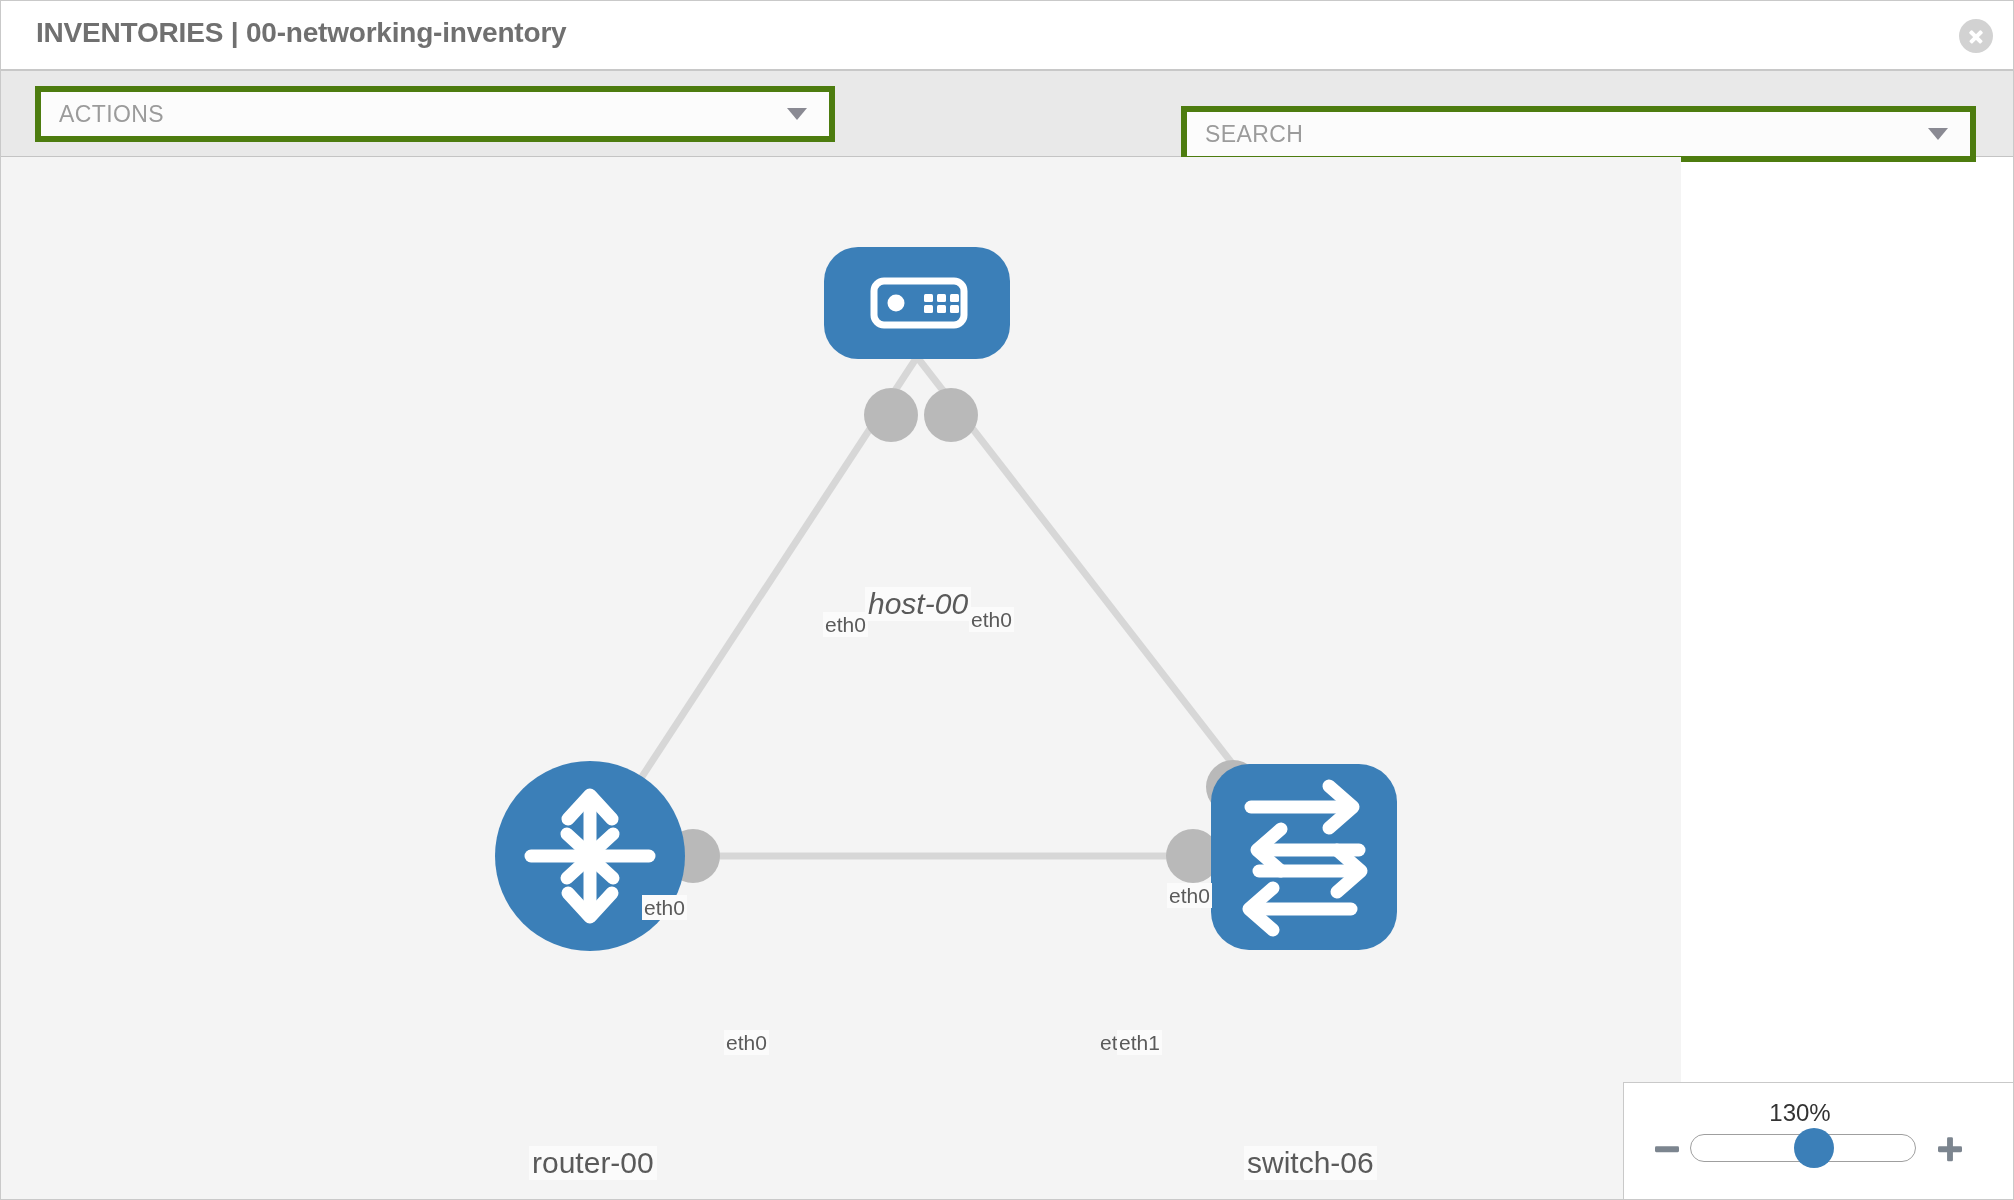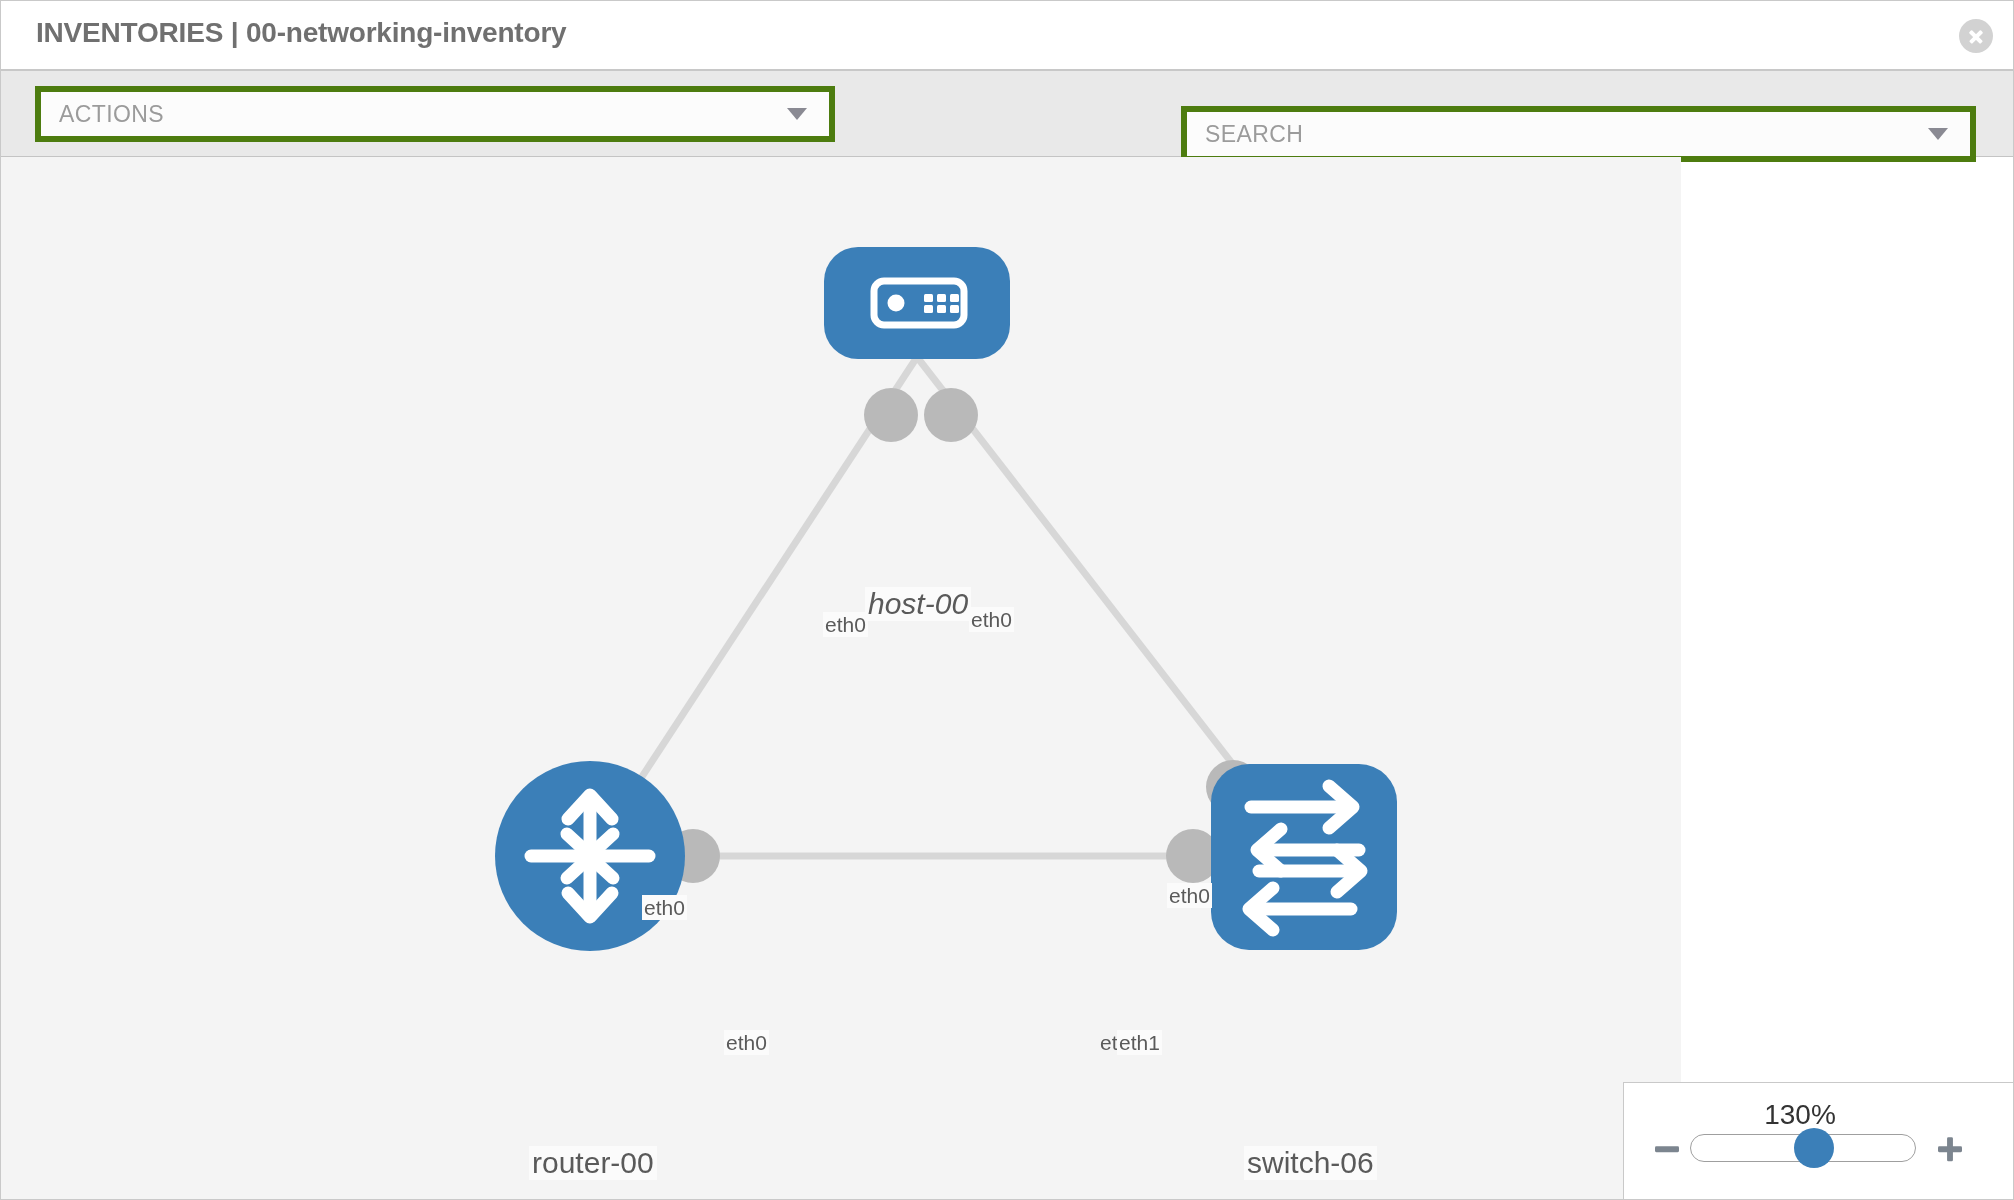--- a/index.html
+++ b/index.html
@@ -116,21 +116,21 @@
     left: 1622px; top: 1081px;
     width: 392px; height: 119px;
     background: #ffffff;
     border: 1px solid #c9c9c9;
     border-right: none; border-bottom: none;
     box-sizing: border-box;
   }
   .zoom-pct {
     position: absolute; left: 0; top: 16px; width: 352px;
     text-align: center;
-    font-size: 28px; color: #333333;
+    font-size: 24px; color: #333333;
   }
   .zoom-minus, .zoom-plus {
     position: absolute; top: 50px; cursor: pointer;
   }
   .zoom-minus { left: 27px; }
   .zoom-plus  { left: 310px; }
   .zoom-track {
     position: absolute; left: 66px; top: 51px;
     width: 226px; height: 28px;
     background: #ffffff;

